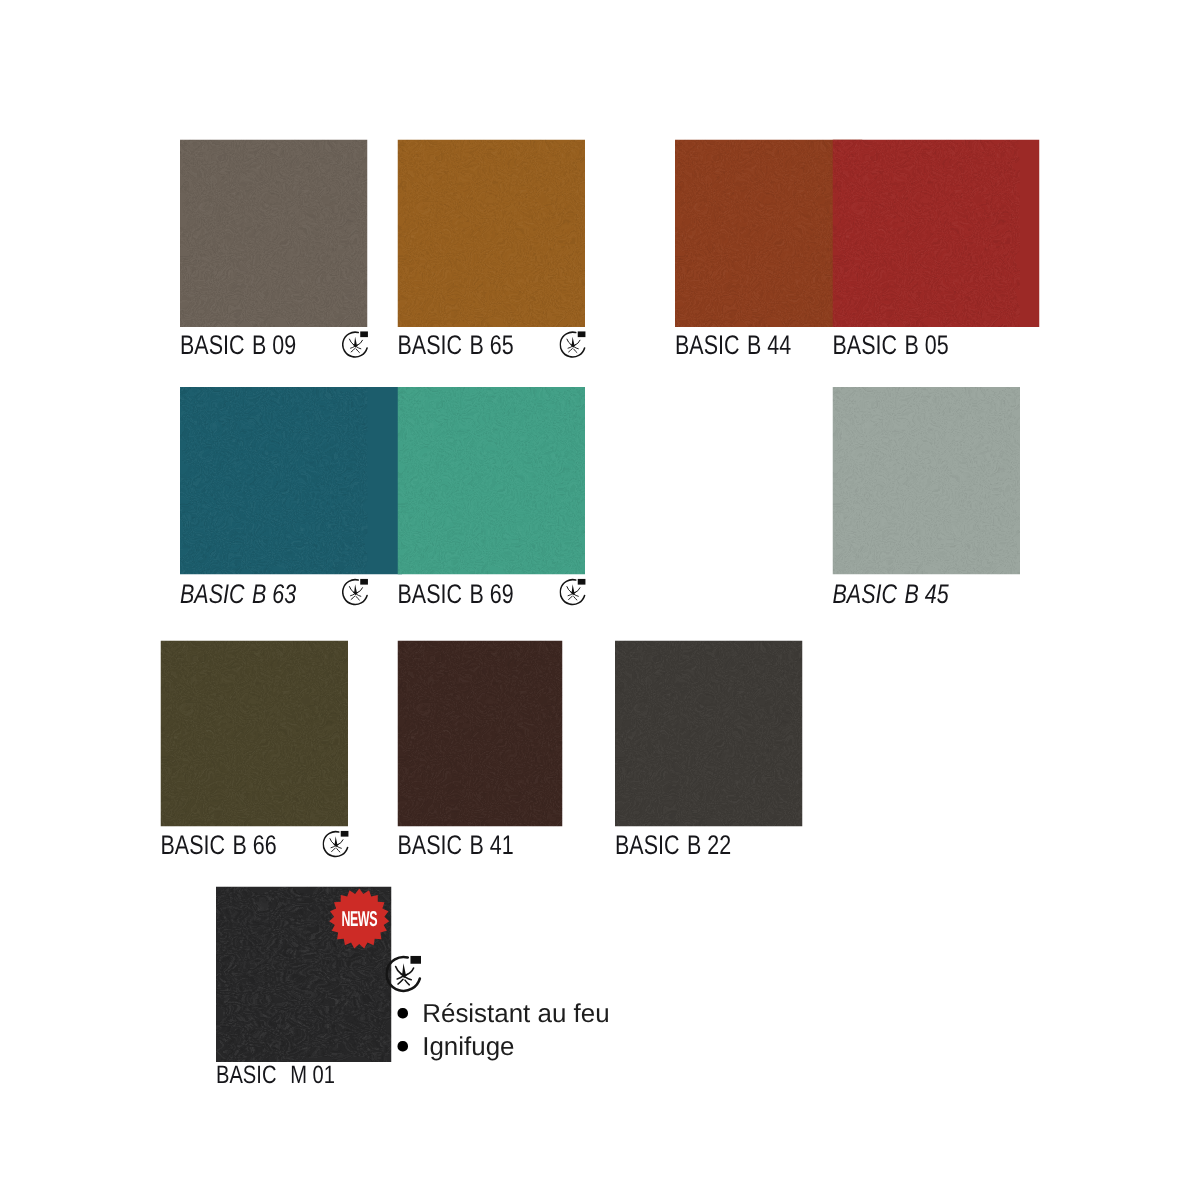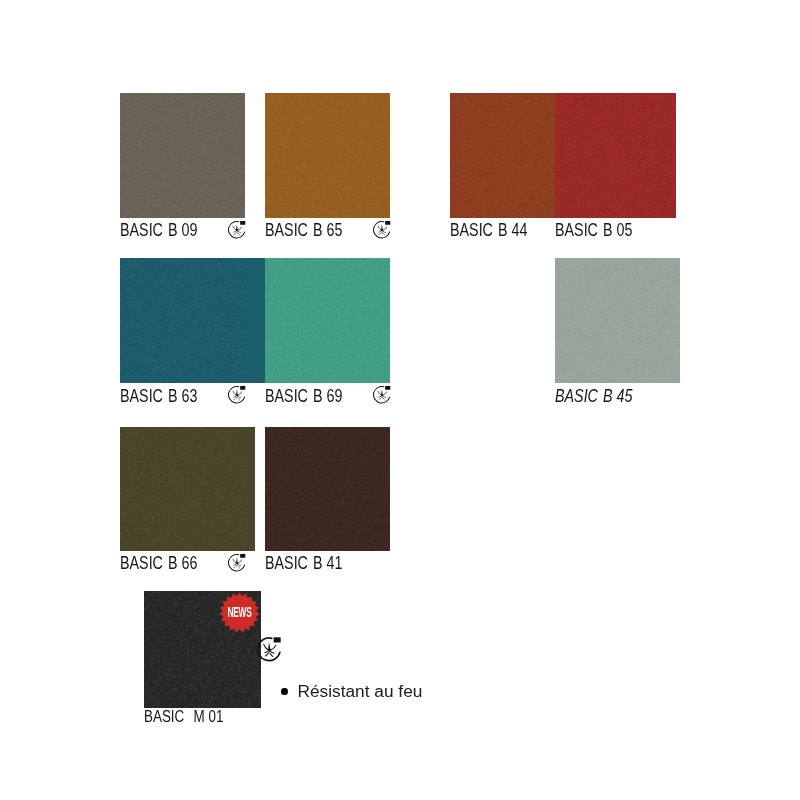--- a/index.html
+++ b/index.html
@@ -20,21 +20,21 @@
          transform:scaleX(0.795);transform-origin:left top;line-height:18px;}
   .label .gap{display:inline-block;width:6.3px;}
   .label.wide{font-size:16.8px;transform:scaleX(0.80);}
   .label.wide .gap{width:11.5px;}
 
   .fire{position:absolute;width:19px;height:19px;}
   .badge{position:absolute;left:75px;top:1px;width:41px;height:41px;}
 
   .legend{position:absolute;left:256.5px;top:634px;}
   .legend-icon{position:absolute;left:0;top:1.5px;width:26px;height:26px;}
-  .legend-list{position:absolute;left:25px;top:30px;margin:16px;padding:0;list-style:none;}
+  .legend-list{position:absolute;left:25px;top:30px;margin:0;padding:0;list-style:none;}
   .legend-list li{position:relative;font-size:17.3px;color:#1d1d1d;
                   font-family:"Liberation Sans",sans-serif;line-height:22.3px;white-space:nowrap;}
   .legend-list li .dot{position:absolute;left:-16.5px;top:8px;width:6.5px;height:6.5px;
                        border-radius:50%;background:#000;}
 </style>
 </head>
 <body>
 
 <svg width="0" height="0" style="position:absolute" aria-hidden="true">
   <defs>
@@ -138,37 +138,37 @@
         <svg class="grain light" width="125" height="125" style="opacity: 0.0519978;">
           <rect filter="url(#grainLight)" width="125" height="125"></rect>
         </svg>
       </div>
 
       <div class="label" style="top: 128px;">
         <span class="brand">BASIC</span><span class="gap"></span><span class="ref">B 44</span>
       </div>
 
     </div>
-    <div class="cell" style="left: 555px; top: 93px; width: 121px; height: 153px;">
+    <div class="cell" style="left: 555px; top: 93px; width: 138px; height: 153px;">
       <div class="swatch" style="height: 125px;">
         <div class="base" style="background: rgb(156, 41, 38);"></div>
         <svg class="grain dark" width="125" height="125" style="opacity: 0.102193;">
           <rect filter="url(#grainDark)" width="125" height="125"></rect>
         </svg>
         <svg class="grain light" width="125" height="125" style="opacity: 0.0531403;">
           <rect filter="url(#grainLight)" width="125" height="125"></rect>
         </svg>
       </div>
 
       <div class="label" style="top: 128px;">
         <span class="brand">BASIC</span><span class="gap"></span><span class="ref">B 05</span>
       </div>
 
     </div>
-    <div class="cell" style="left: 120px; top: 258px; width: 148px; height: 153px;">
+    <div class="cell" style="left: 120px; top: 258px; width: 148px; height: 153px; font-style: italic;">
       <div class="swatch" style="height: 125px;">
         <div class="base" style="background: rgb(28, 93, 108);"></div>
         <svg class="grain dark" width="125" height="125" style="opacity: 0.102122;">
           <rect filter="url(#grainDark)" width="125" height="125"></rect>
         </svg>
         <svg class="grain light" width="125" height="125" style="opacity: 0.0531036;">
           <rect filter="url(#grainLight)" width="125" height="125"></rect>
         </svg>
       </div>
 
@@ -230,21 +230,21 @@
         <svg class="grain light" width="125" height="125" style="opacity: 0.0394114;">
           <rect filter="url(#grainLight)" width="125" height="125"></rect>
         </svg>
       </div>
 
       <div class="label" style="top: 129px;">
         <span class="brand">BASIC</span><span class="gap"></span><span class="ref">B 45</span>
       </div>
 
     </div>
-    <div class="cell" style="left: 120px; top: 426.5px; width: 135px; height: 152.5px;">
+    <div class="cell" style="left: 107px; top: 426.5px; width: 125px; height: 152.5px;">
       <div class="swatch" style="height: 124.5px;">
         <div class="base" style="background: rgb(75, 69, 43);"></div>
         <svg class="grain dark" width="125" height="124.5" style="opacity: 0.104385;">
           <rect filter="url(#grainDark)" width="125" height="124.5"></rect>
         </svg>
         <svg class="grain light" width="125" height="124.5" style="opacity: 0.0542802;">
           <rect filter="url(#grainLight)" width="125" height="124.5"></rect>
         </svg>
       </div>
 
@@ -260,33 +260,49 @@
           </g>
           <path d="M46 24 L52 52 L59 49 L48 62 L37 50 L43 50 Z" fill="#101010"></path>
           <g stroke="#151515" stroke-width="3.3" fill="none" stroke-linecap="round">
             <path d="M30 64 Q38 62 45 57"></path>
             <path d="M66 66 Q58 64 51 59"></path>
             <path d="M32 77 Q39 72 45 65"></path>
             <path d="M61 79 Q55 74 50 67"></path>
           </g>
         </svg></div>
     </div>
-    <div class="cell" style="left: 265px; top: 426.5px; width: 125px; height: 152.5px;">
+    <div class="cell" style="left: 265px; top: 426.5px; width: 110px; height: 152.5px;">
       <div class="swatch" style="height: 124.5px;">
         <div class="base" style="background: rgb(61, 39, 33);"></div>
         <svg class="grain dark" width="125" height="124.5" style="opacity: 0.111356;">
           <rect filter="url(#grainDark)" width="125" height="124.5"></rect>
         </svg>
         <svg class="grain light" width="125" height="124.5" style="opacity: 0.057905;">
           <rect filter="url(#grainLight)" width="125" height="124.5"></rect>
         </svg>
       </div>
 
       <div class="label" style="top: 127px;">
         <span class="brand">BASIC</span><span class="gap"></span><span class="ref">B 41</span>
+      </div>
+
+    </div>
+    <div class="cell" style="left: 410px; top: 426.5px; width: 125px; height: 152.5px;">
+      <div class="swatch" style="height: 124.5px;">
+        <div class="base" style="background: rgb(62, 59, 55);"></div>
+        <svg class="grain dark" width="125" height="124.5" style="opacity: 0.106935;">
+          <rect filter="url(#grainDark)" width="125" height="124.5"></rect>
+        </svg>
+        <svg class="grain light" width="125" height="124.5" style="opacity: 0.055606;">
+          <rect filter="url(#grainLight)" width="125" height="124.5"></rect>
+        </svg>
+      </div>
+
+      <div class="label" style="top: 127px;">
+        <span class="brand">BASIC</span><span class="gap"></span><span class="ref">B 22</span>
       </div>
 
     </div>
     <div class="cell" style="left: 144px; top: 591px; width: 117px; height: 145px;">
       <div class="swatch" style="height: 117px;">
         <div class="base" style="background: rgb(40, 40, 41);"></div>
         <svg class="grain dark" width="117" height="117" style="opacity: 0.22;">
           <rect filter="url(#grainCoarseD)" width="117" height="117"></rect>
         </svg>
         <svg class="grain light" width="117" height="117" style="opacity: 0.11;">
@@ -315,15 +331,18 @@
             <path d="M30 64 Q38 62 45 57"></path>
             <path d="M66 66 Q58 64 51 59"></path>
             <path d="M32 77 Q39 72 45 65"></path>
             <path d="M61 79 Q55 74 50 67"></path>
           </g>
         </svg></div>
     <ul class="legend-list">
       <li>
         <span class="dot"></span><span>Résistant au feu</span>
       </li>
+      <li>
+        <span class="dot"></span><span>Ignifuge</span>
+      </li>
     </ul>
   </div>
 </div>
 
 </body></html>

